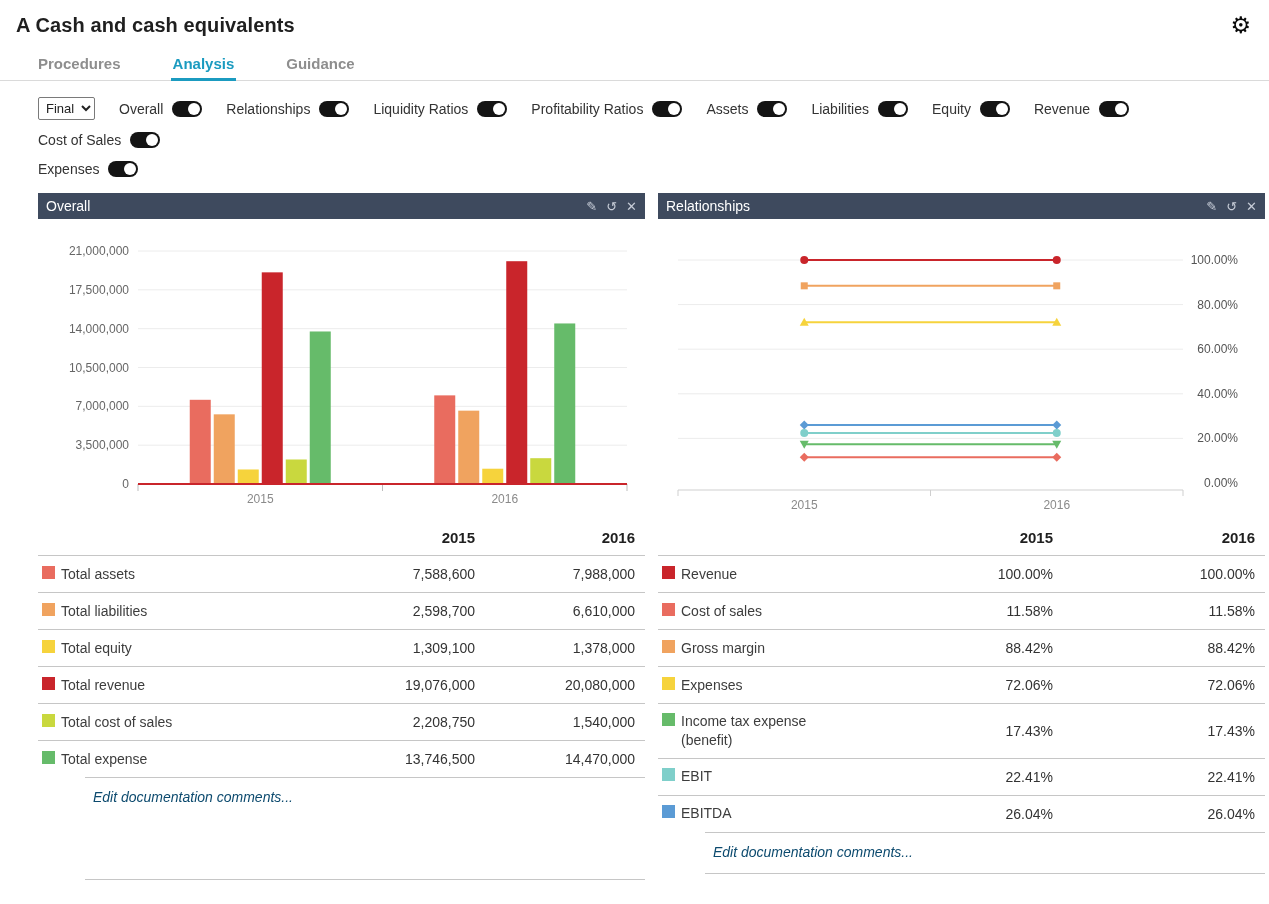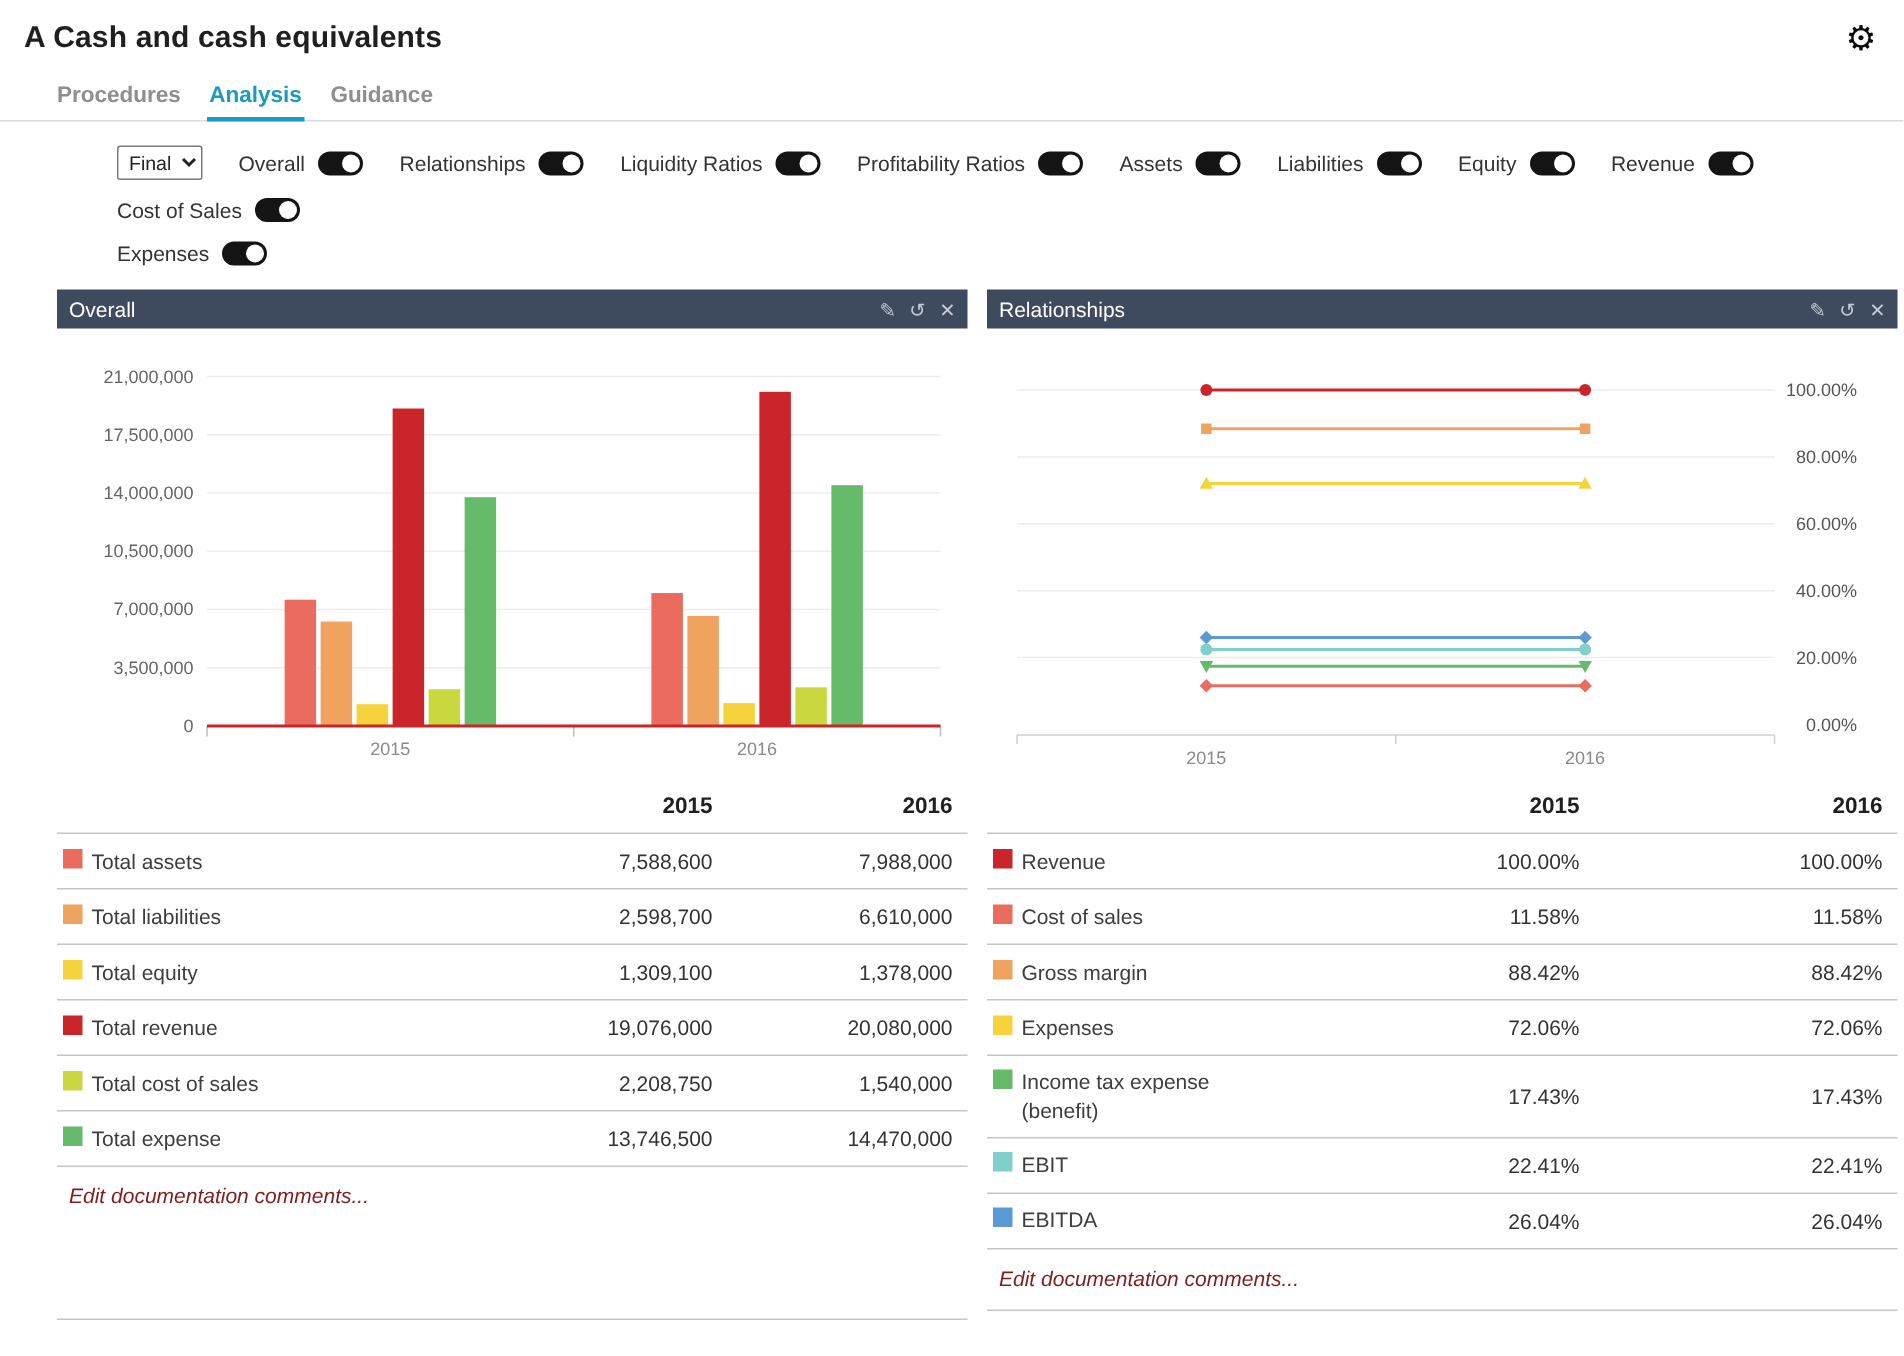--- a/index.html
+++ b/index.html
@@ -10,26 +10,26 @@
     font-family:"Liberation Sans", sans-serif;
   }
   svg text { font-family:"Liberation Sans", sans-serif; }
 
   
   .topbar { display:flex; justify-content:space-between; align-items:flex-start; padding:14px 18px 0 16px;gap:48px; }
   .topbar h1 { margin:0; font-size:20px; font-weight:bold; color:#1f1f1f; letter-spacing:.1px; }
   .gear { font-size:23px; line-height:23px; color:#0a0a0a; cursor:pointer; }
 
   
-  .tabs { display:flex; gap:15px; padding:14px 0 0 36px; border-bottom:1px solid #dadada; }
+  .tabs { display:flex; gap:48px; padding:14px 0 0 36px; border-bottom:1px solid #dadada; }
   .tab { font-size:15px; font-weight:bold; color:#8e8e8e; padding:4px 2px 9px; cursor:pointer; margin-bottom:-1px; }
   .tab.active { color:#1b9bc0; border-bottom:3px solid #1b9bc0; padding-bottom:6px; }
 
   
-  .filters { padding:16px 16px 0 38px;margin-left:40px; }
+  .filters { padding:16px 16px 0 38px; }
   .filter-row { display:flex; align-items:center; column-gap:24px; row-gap:12px; flex-wrap:wrap; }
   .filter-row + .filter-row { margin-top:13px; }
   select.period { font-size:13px; padding:2px 3px; border:1px solid #7a7a7a; border-radius:2px; background:#fff; color:#222; }
   .toggle-item { display:flex; align-items:center; gap:9px; font-size:14px; color:#333; white-space:nowrap; }
   .switch { width:30px; height:16px; background:#141414; border-radius:9px; position:relative; display:inline-block; cursor:pointer; flex:0 0 30px; }
   .switch .knob { position:absolute; right:2px; top:2px; width:12px; height:12px; background:#fff; border-radius:50%; }
 
   
   .panels { display:flex; gap:13px; padding:16px 4px 0 38px; align-items:flex-start; }
   .panel { flex:1; min-width:0; }
@@ -44,21 +44,21 @@
   .trow { display:grid; align-items:center; border-top:1px solid #c6c6c6; min-height:37px; padding:0 10px 0 4px; }
   .overall .trow { grid-template-columns:1fr 160px 160px; }
   .relationships .trow { grid-template-columns:1fr 140px 202px; }
   .trow.thead { border-top:none; min-height:36px; }
   .tcell.num { text-align:right; font-size:14px; color:#333; }
   .thead .tcell.num { font-weight:bold; font-size:15px; color:#1f1f1f; }
   .tcell.label { display:flex; align-items:flex-start; gap:6px; font-size:14px; color:#3d3d3d; padding:8px 0; }
   .swatch { width:13px; height:13px; flex:0 0 13px; margin-top:1px; }
   .lbl-text { max-width:155px; line-height:1.35; }
 
-  .comments { border-top:1px solid #c6c6c6; border-bottom:1px solid #c6c6c6; color:#7f1d1d; font-style:italic; font-size:14px; padding:11px 8px; }
+  .comments { border-top:1px solid #c6c6c6; border-bottom:1px solid #c6c6c6; color:#0c4a6e; font-style:italic; font-size:14px; padding:11px 8px;margin-left:47px; }
   .overall .comments { min-height:103px; }
   .relationships .comments { min-height:42px; }
 </style>
 </head>
 <body>
 
 <div class="topbar">
   <h1>A Cash and cash equivalents</h1>
   <span class="gear">⚙</span>
 </div>

